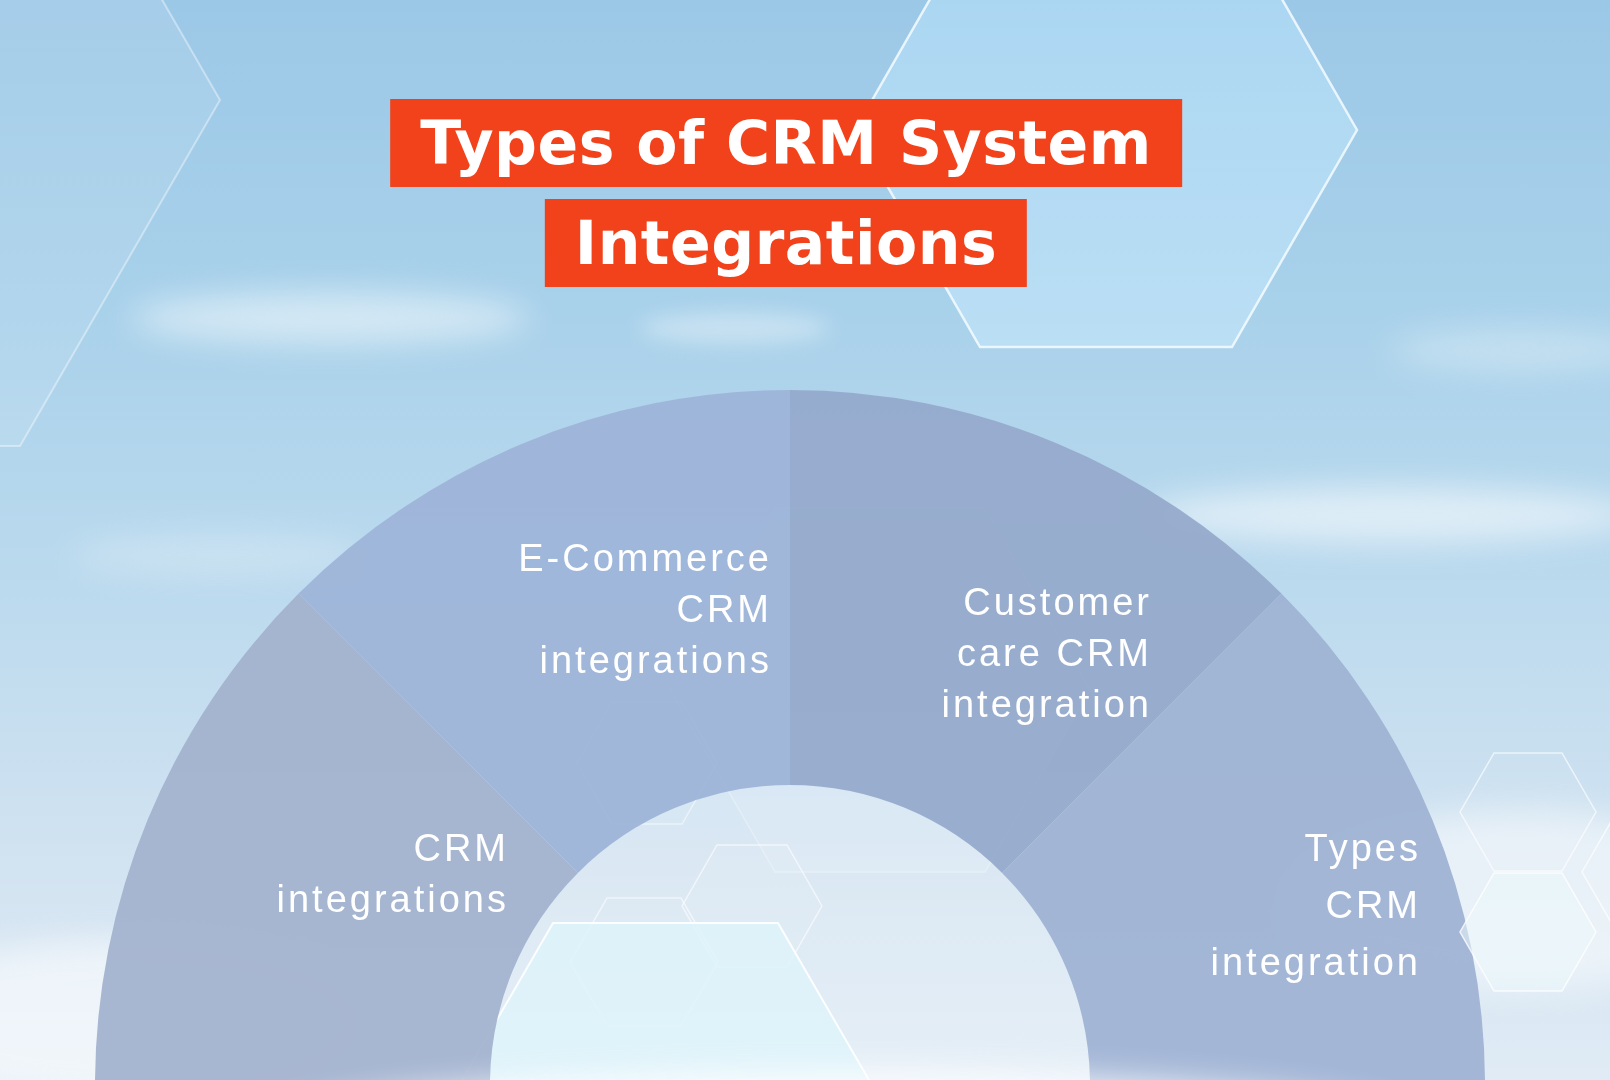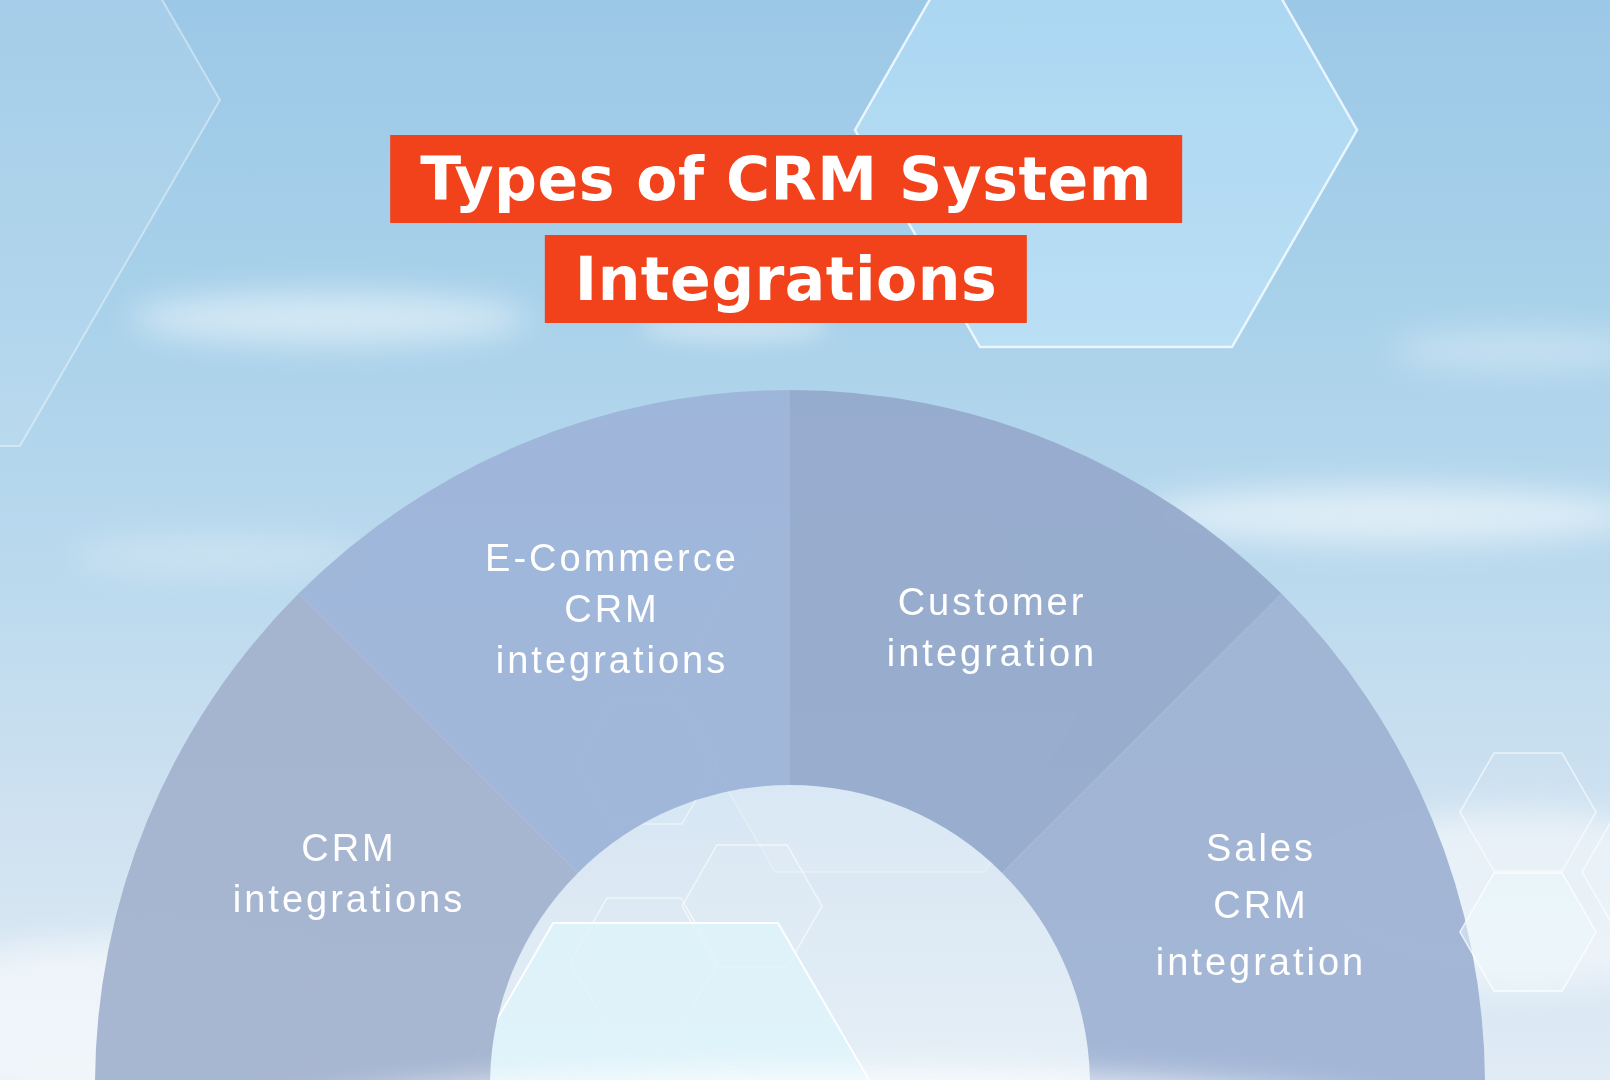--- a/index.html
+++ b/index.html
@@ -16,32 +16,31 @@
     transform:translateX(-50%);
     background:var(--title-bg,#f2421b);
     color:var(--title-text,#ffffff);
     font-family:"DejaVu Sans", sans-serif;
     font-weight:bold;
     font-size:60px;
     line-height:74px;
     padding:7px 30px;
     white-space:nowrap;
     letter-spacing:0.5px;
-    margin-top:36px;
   }
   .title-line-1{top:99px;}
   .title-line-2{top:199px;}
   .seg-label{
     position:absolute;
     width:320px;
     color:var(--label-text,#ffffff);
     font-size:38px;
     letter-spacing:3px;
     line-height:51px;
-    text-align:center;
+    text-align:right;
   }
   .seg-label-ecommerce{left:452px;top:533px;}
   .seg-label-customer{left:832px;top:533px;margin-top:44px;}
   .seg-label-marketing{left:189px;top:823px;}
   .seg-label-sales{left:1101px;top:820px;line-height:57px;}
 </style>
 </head>
 <body>
 
 <div class="stage">
@@ -117,20 +116,21 @@
     <div>CRM</div>
     <div>integrations</div>
   </div>
   <div class="seg-label seg-label-ecommerce">
     <div>E-Commerce</div>
     <div>CRM</div>
     <div>integrations</div>
   </div>
   <div class="seg-label seg-label-customer">
     <div>Customer</div>
+    <div>care CRM</div>
     <div>integration</div>
   </div>
   <div class="seg-label seg-label-sales">
-    <div>Sales</div>
+    <div>Types</div>
     <div>CRM</div>
     <div>integration</div>
   </div>
 </div>
 
 </body></html>

